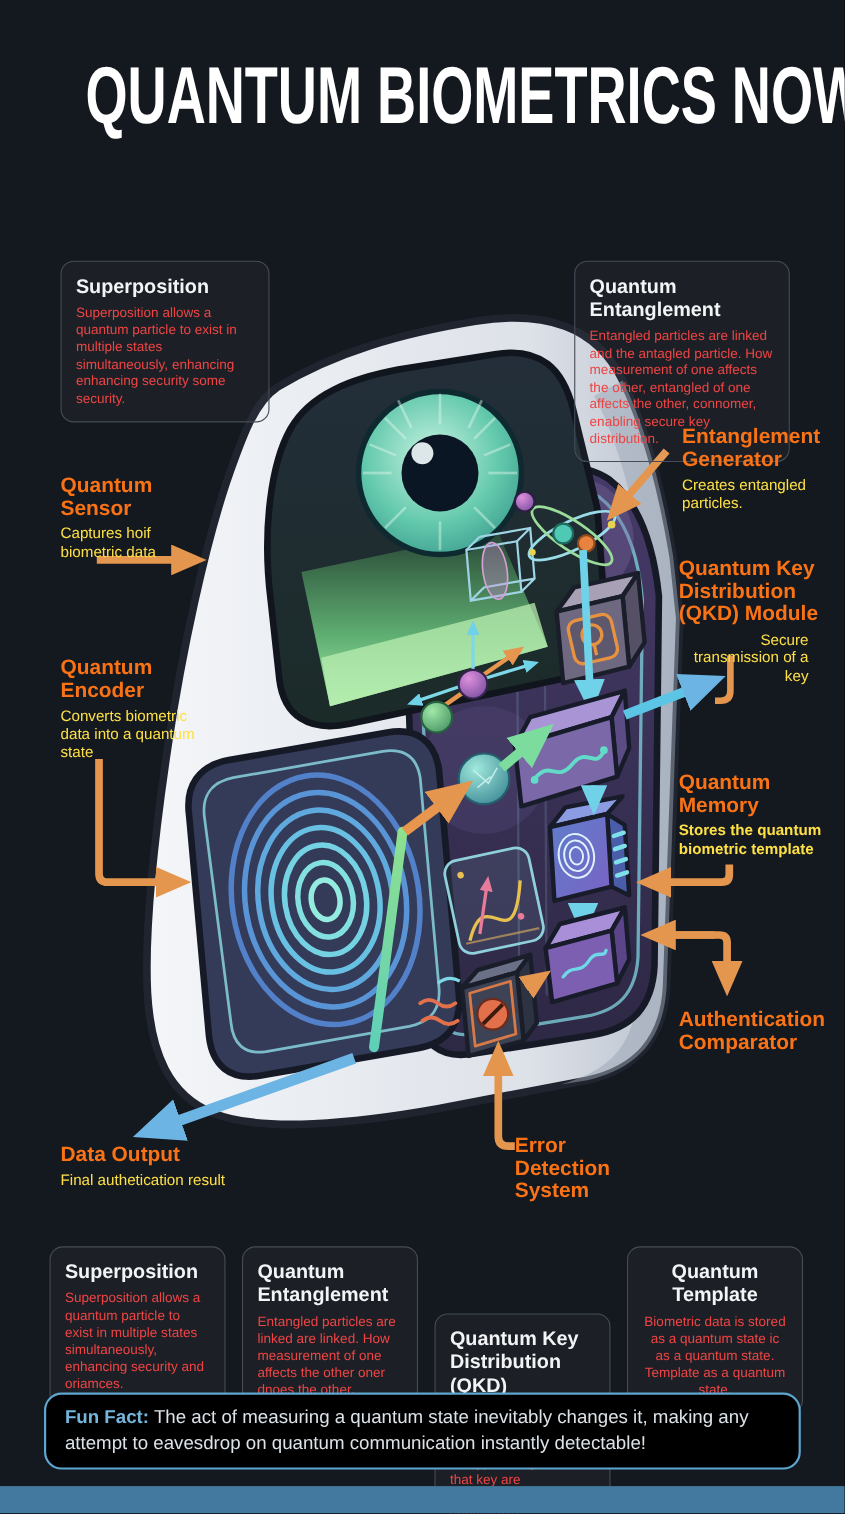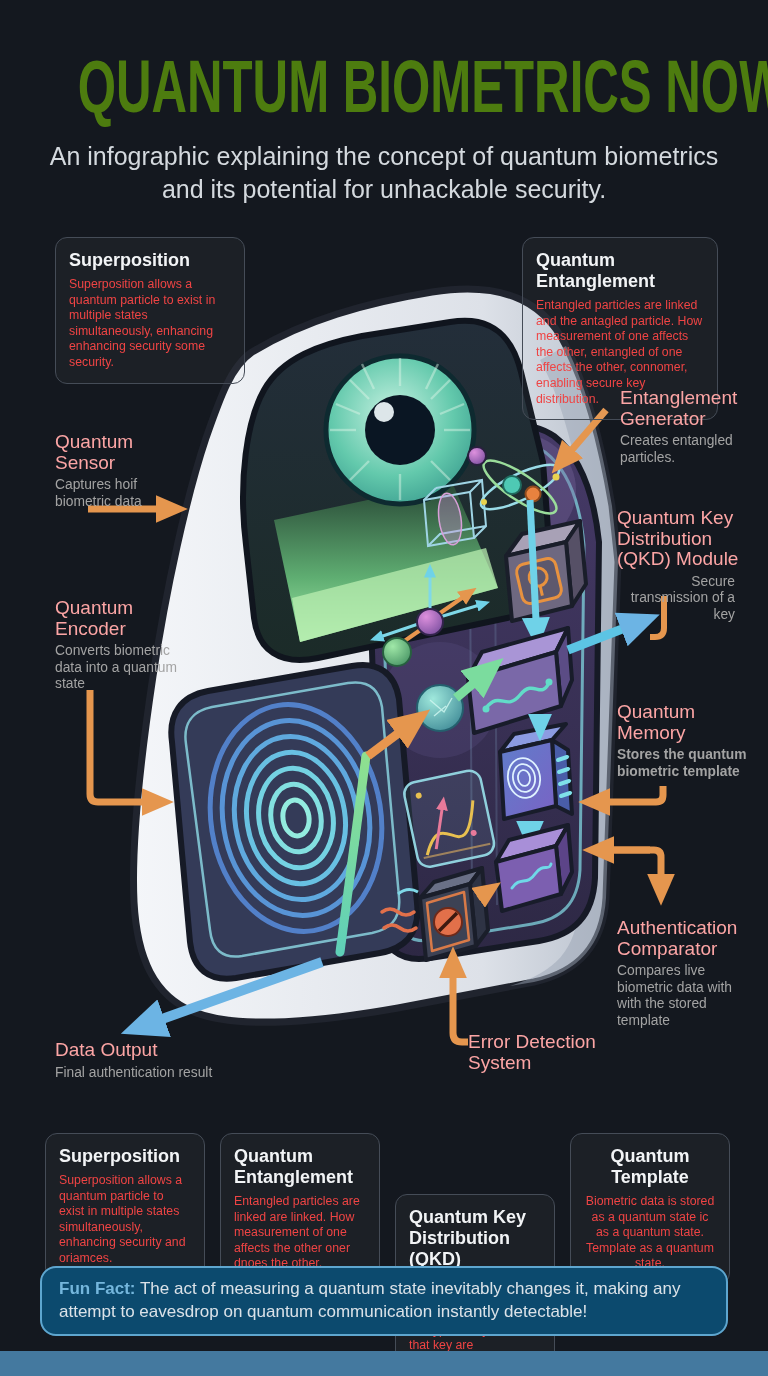--- a/index.html
+++ b/index.html
@@ -1,31 +1,31 @@
 <!DOCTYPE html>
 <html><head>
 <meta charset="utf-8">
 <style>
   html,body{margin:0;padding:0;background:#0c0e12;}
   .page{position:relative;width:768px;height:1376px;background:#14181f;overflow:hidden;
         font-family:"Liberation Sans",sans-serif;color:#e8ebef;}
   .abs{position:absolute;}
-  .title{width:768px;top:52px;text-align:center;color:#4d7c0f;font-weight:700;
+  .title{width:768px;top:52px;text-align:center;color:#ffffff;font-weight:700;
          font-size:60px;letter-spacing:0px;}
   .title span{display:inline-block;transform:scale(0.82,1.22);white-space:nowrap;}
   .subtitle{width:700px;left:34px;top:140px;text-align:center;color:#d4d9de;
             font-size:25px;line-height:1.32;font-weight:400;}
   .card{background:rgba(255,255,255,0.035);border:1.6px solid #454c57;border-radius:12px;
         padding:12px 13px;box-sizing:border-box;}
   .card-title{font-size:18px;font-weight:700;color:#f2f4f6;margin-bottom:6px;}
   .card-body{font-size:12.3px;line-height:1.27;color:#ef4444;}
-  .ct{font-size:19px;font-weight:400;color:#fca5a5;line-height:1.08;margin-bottom:4px;}
-  .cb{font-size:13.8px;line-height:1.2;color:#a3a3a3;}
+  .ct{font-size:19px;font-weight:700;color:#f97316;line-height:1.08;margin-bottom:4px;}
+  .cb{font-size:13.8px;line-height:1.2;color:#fde047;}
   .funfact{left:40px;top:1266px;width:688px;box-sizing:border-box;border:2.5px solid #5ea6cf;
-           border-radius:16px;background:#0c4a6e;padding:10px 17px;font-size:17px;
+           border-radius:16px;background:#000000;padding:10px 17px;font-size:17px;
            line-height:1.35;color:#dbe2e8;}
   .funfact b{color:#74b6dc;font-weight:700;}
   .footerbar{left:0;top:1351px;width:768px;height:25px;background:#44799f;}
 </style>
 </head>
 <body>
 
 <div class="page">
 
   <svg class="abs" style="left:0;top:0;" width="768" height="1376" viewBox="0 0 768 1376">
@@ -271,21 +271,20 @@
     <line x1="568" y1="650" x2="648" y2="619" stroke="#5cc4e4" stroke-width="9" marker-end="url(#mB)"></line>
     <path d="M664,596 L664,628 Q664,637 655,637 L650,637" fill="none" stroke="#e5964e" stroke-width="6"></path>
     <path d="M663,786 L663,795 Q663,802 656,802 L588,802" fill="none" stroke="#e5964e" stroke-width="7" marker-end="url(#mO)"></path>
     <line x1="650" y1="850" x2="592" y2="850" stroke="#e5964e" stroke-width="7" marker-end="url(#mO)"></line>
     <path d="M600,850 L654,850 Q661,850 661,857 L661,896" fill="none" stroke="#e5964e" stroke-width="7" marker-end="url(#mO)"></path>
     <path d="M468,1042 L462,1042 Q453,1042 453,1033 L453,956" fill="none" stroke="#e5964e" stroke-width="7" marker-end="url(#mO)"></path>
     <line x1="322" y1="962" x2="134" y2="1029" stroke="#6cb4e4" stroke-width="10" marker-end="url(#mB)"></line>
   </svg>
 
   <div class="abs title"><span>QUANTUM BIOMETRICS NOW</span></div>
-  <div class="abs subtitle">An infographic explaining the concept of quantum biometrics and its potential for unhackable security.</div>
 
   <div class="abs card" style="left:55px;top:237px;width:190px;min-height:106px;">
     <div class="card-title">Superposition</div>
     <div class="card-body">Superposition allows a quantum particle to exist in multiple states simultaneously, enhancing enhancing security some security.</div>
   </div>
   <div class="abs card" style="left:522px;top:237px;width:196px;min-height:121px;">
     <div class="card-title">Quantum Entanglement</div>
     <div class="card-body">Entangled particles are linked and the antagled particle. How measurement of one affects the other, entangled of one affects the other, connomer, enabling secure key distribution.</div>
   </div>
 
@@ -305,26 +304,25 @@
   <div class="abs" style="left:617px;top:508px;width:145px;">
     <div class="ct">Quantum Key Distribution (QKD) Module</div>
     <div class="cb" style="width:118px;text-align:right;">Secure transmission of a key</div>
   </div>
   <div class="abs" style="left:617px;top:702px;width:145px;">
     <div class="ct" style="width:110px;">Quantum Memory</div>
     <div class="cb" style="width:130px;font-weight:bold;">Stores the quantum biometric template</div>
   </div>
   <div class="abs" style="left:617px;top:918px;width:148px;">
     <div class="ct">Authentication Comparator</div>
-    <div class="cb" style="width:140px;">Compares live biometric data with with the stored template</div>
   </div>
 
   <div class="abs" style="left:55px;top:1040px;width:200px;">
     <div class="ct">Data Output</div>
-    <div class="cb" style="width:160px;">Final authentication result</div>
+    <div class="cb" style="width:160px;">Final authetication result</div>
   </div>
   <div class="abs" style="left:468px;top:1032px;width:180px;">
     <div class="ct" style="width:130px;">Error Detection System</div>
   </div>
 
   <div class="abs card" style="left:45px;top:1133px;width:160px;min-height:118px;">
     <div class="card-title">Superposition</div>
     <div class="card-body">Superposition allows a quantum particle to exist in multiple states simultaneously, enhancing security and oriamces.</div>
   </div>
   <div class="abs card" style="left:220px;top:1133px;width:160px;min-height:118px;">

